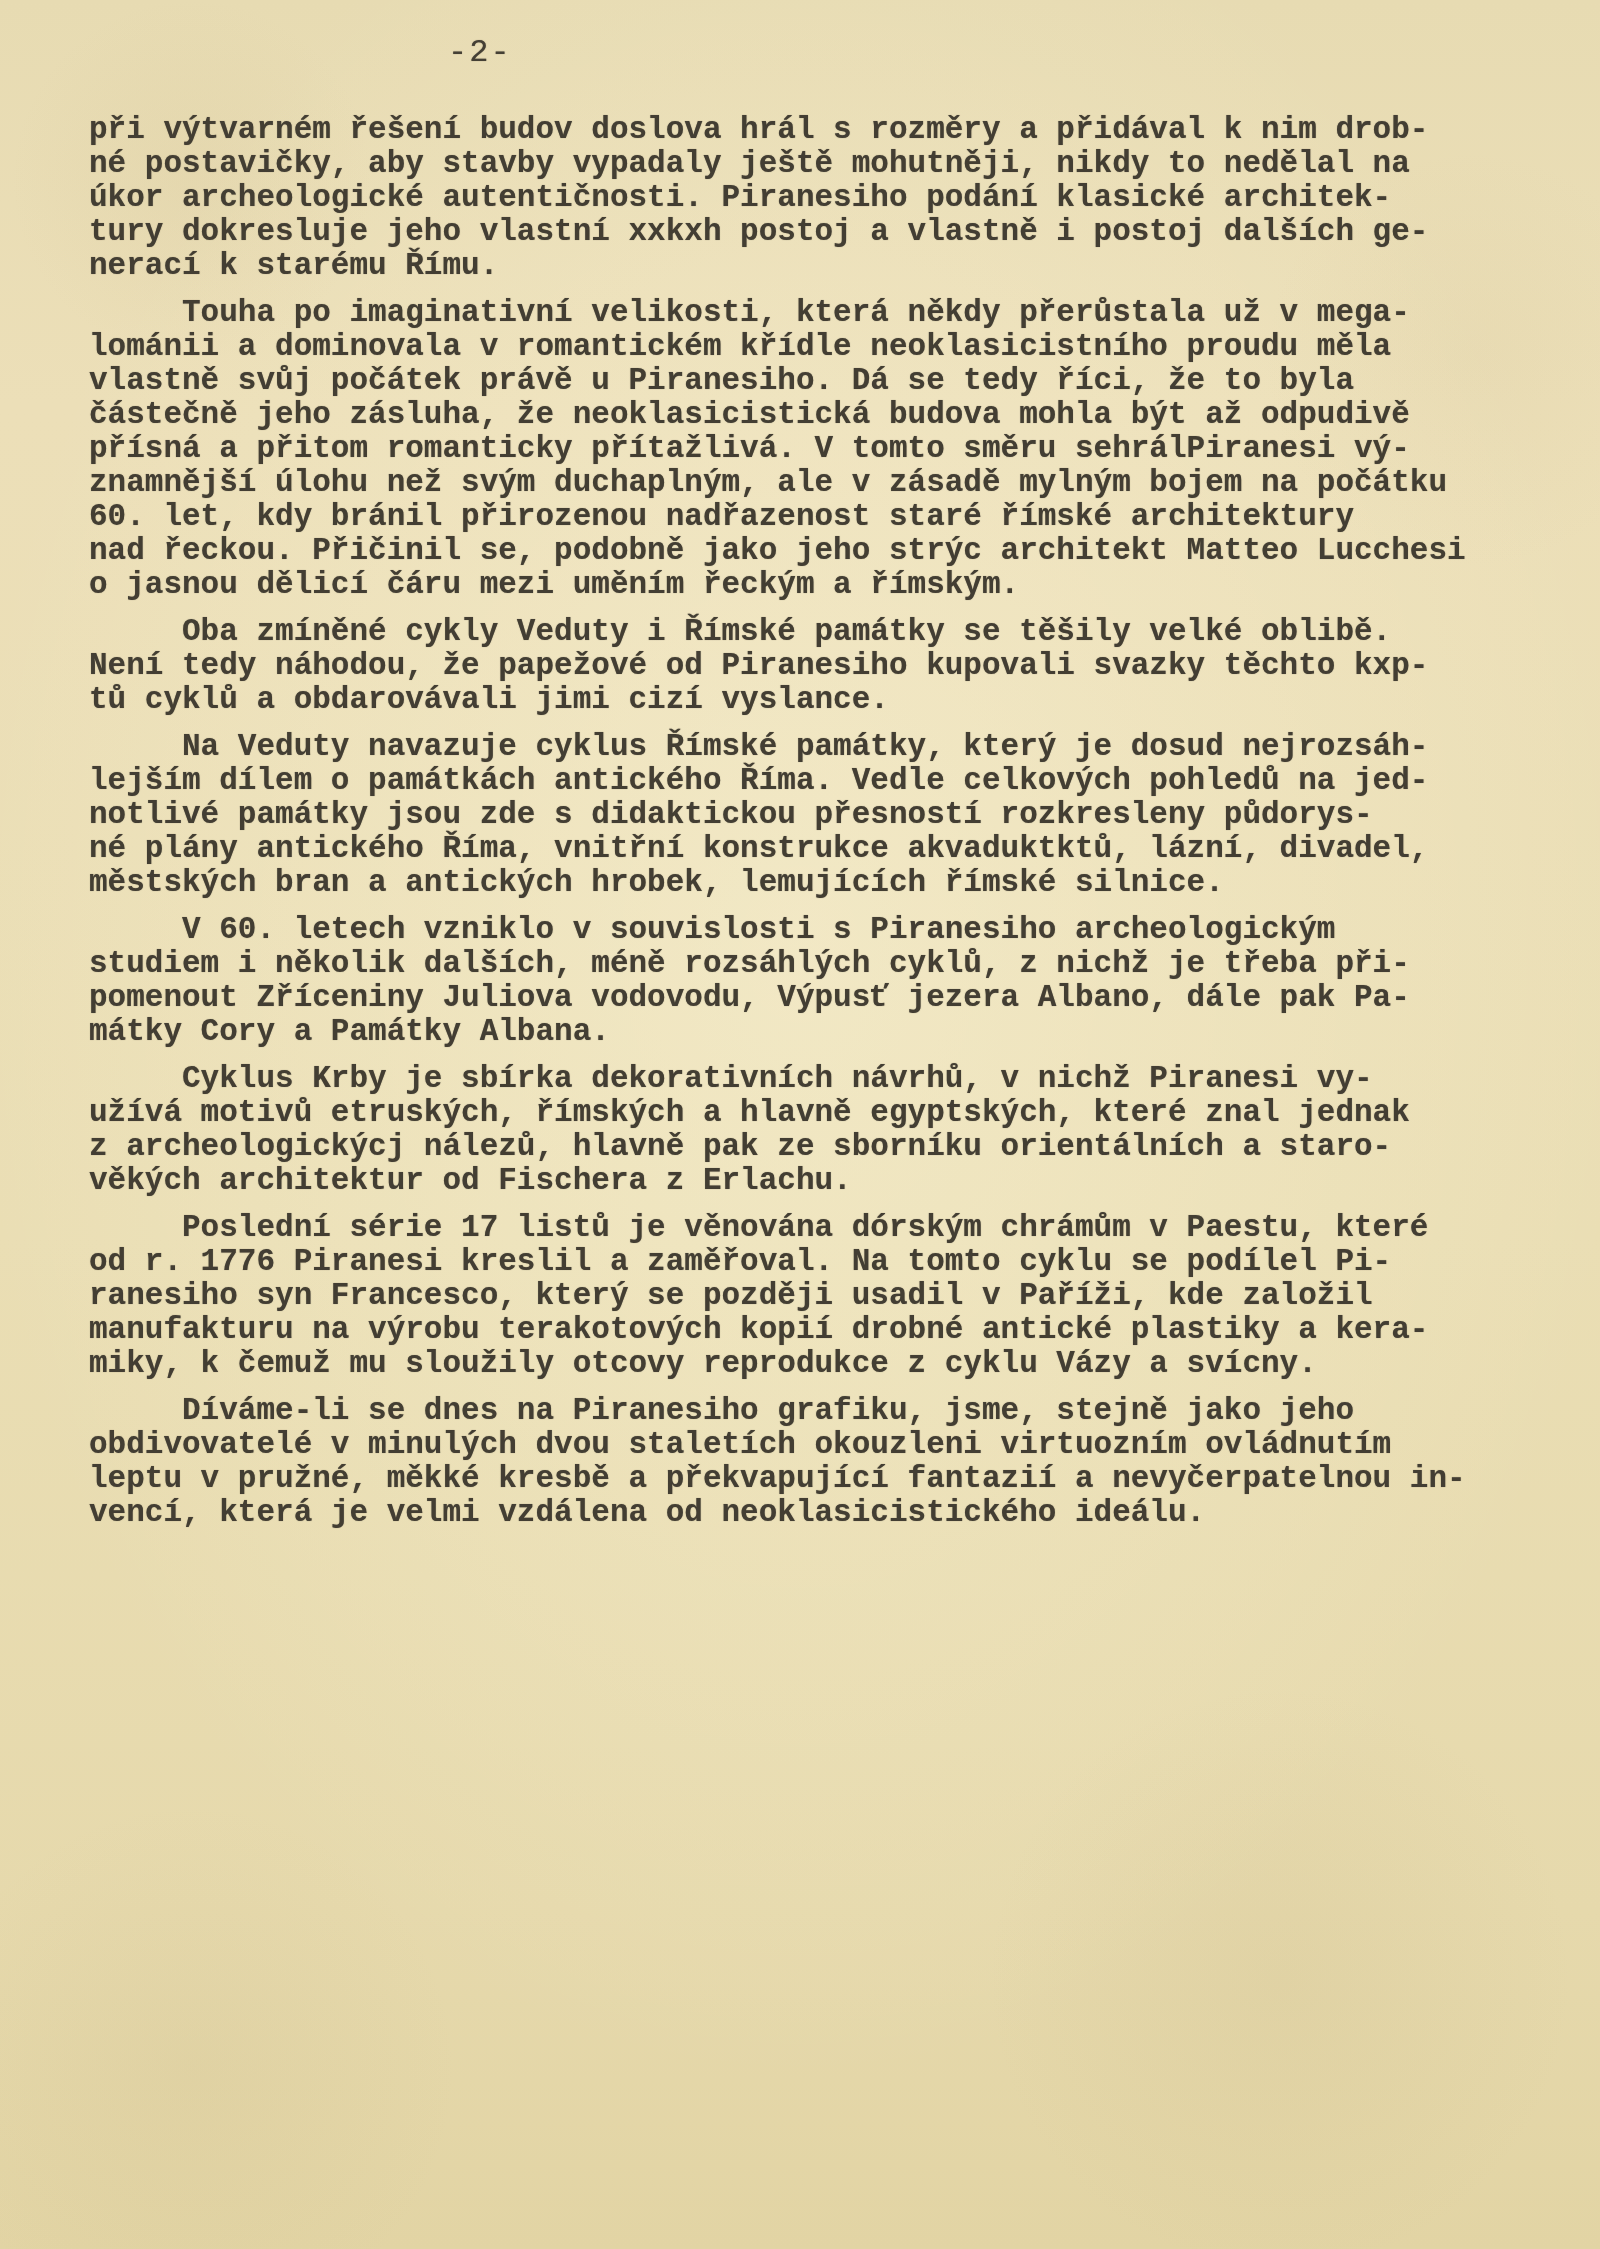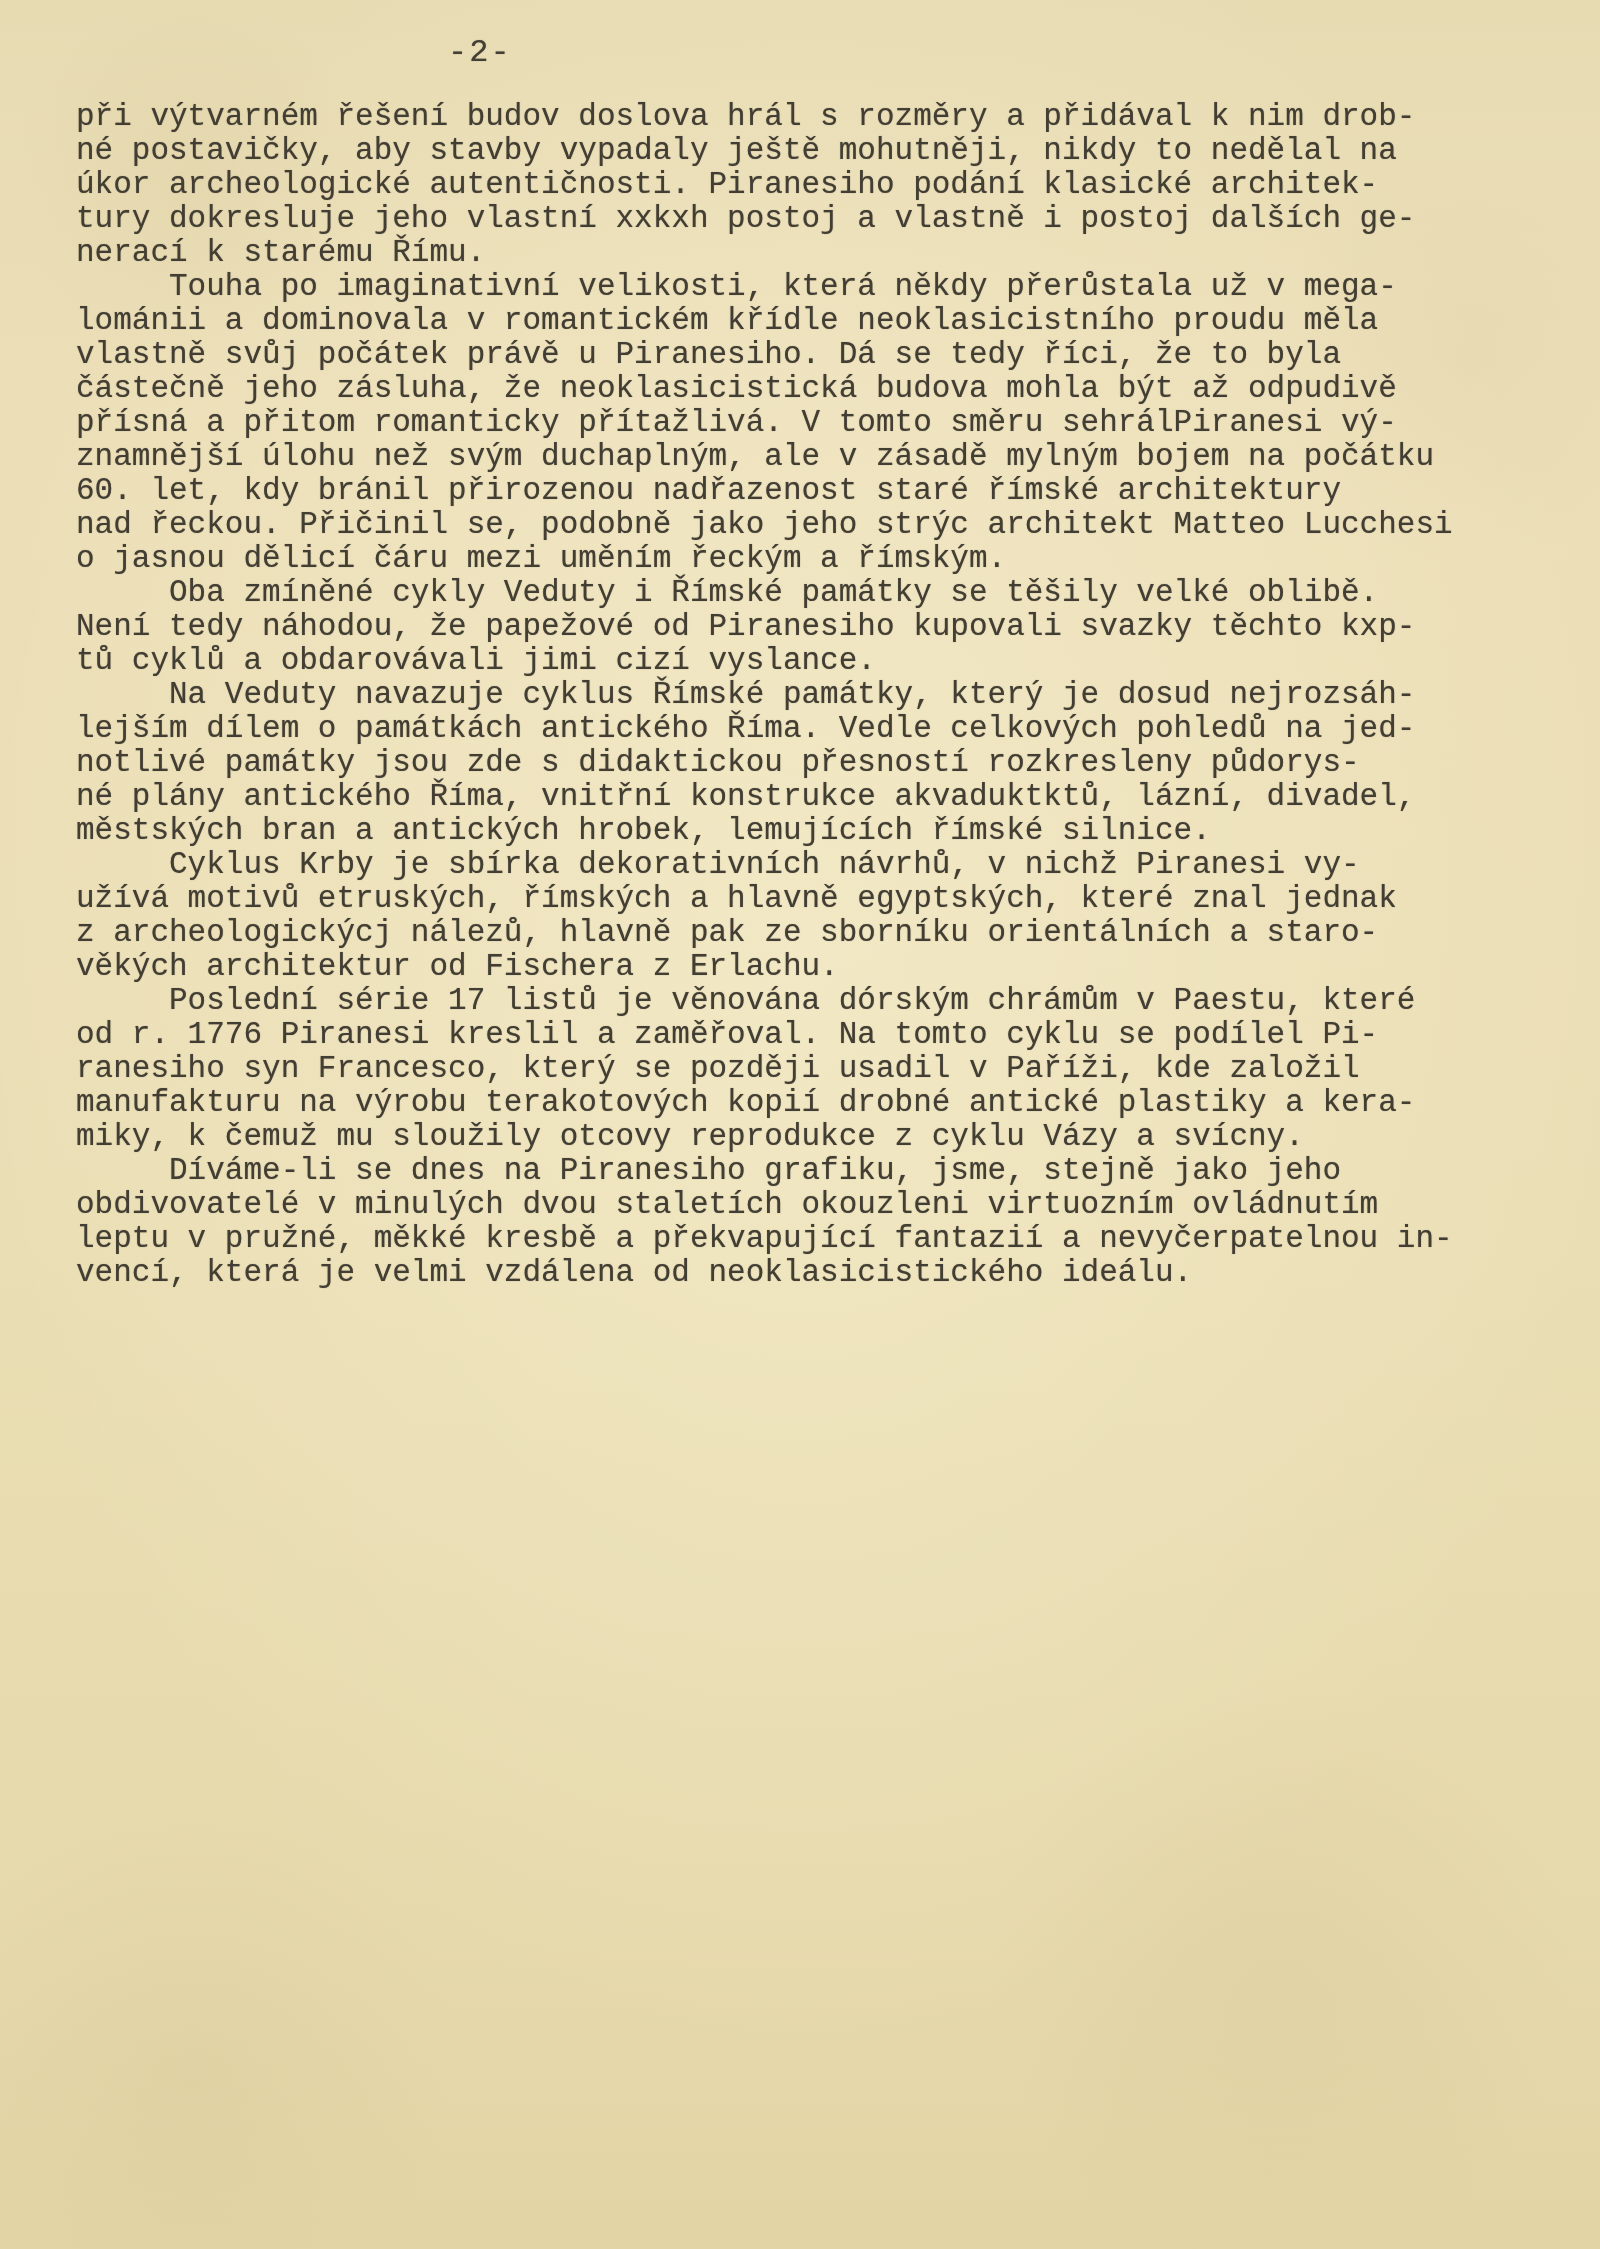--- a/index.html
+++ b/index.html
@@ -36,22 +36,23 @@
     top: 100px;
     left: 76px;
     width: 1466px;
     color: #433e33;
     font-size: 31px;
     line-height: 34px;
     text-shadow: 0 0 1px rgba(60,54,42,0.5);
   }
   .para {
     white-space: pre-wrap;
-    margin: 0;
+    margin: 13px;
     word-break: keep-all;
+    font-weight: bold;
   }
   
   .grain {
     position: absolute;
     inset: 0;
     pointer-events: none;
     background:
       radial-gradient(circle 260px at 12% 8%, rgba(190,170,120,0.10), rgba(190,170,120,0) 70%),
       radial-gradient(circle 300px at 92% 16%, rgba(190,170,120,0.08), rgba(190,170,120,0) 70%),
       radial-gradient(circle 420px at 80% 88%, rgba(180,160,110,0.10), rgba(180,160,110,0) 70%),
@@ -82,20 +83,24 @@
 nad řeckou. Přičinil se, podobně jako jeho strýc architekt Matteo Lucchesi
 o jasnou dělicí čáru mezi uměním řeckým a římským.</p>
     <p class="para">     Oba zmíněné cykly Veduty i Římské památky se těšily velké oblibě.
 Není tedy náhodou, že papežové od Piranesiho kupovali svazky těchto kxp-
 tů cyklů a obdarovávali jimi cizí vyslance.</p>
     <p class="para">     Na Veduty navazuje cyklus Římské památky, který je dosud nejrozsáh-
 lejším dílem o památkách antického Říma. Vedle celkových pohledů na jed-
 notlivé památky jsou zde s didaktickou přesností rozkresleny půdorys-
 né plány antického Říma, vnitřní konstrukce akvaduktktů, lázní, divadel,
 městských bran a antických hrobek, lemujících římské silnice.</p>
+    <p class="para">     V 60. letech vzniklo v souvislosti s Piranesiho archeologickým
+studiem i několik dalších, méně rozsáhlých cyklů, z nichž je třeba při-
+pomenout Zříceniny Juliova vodovodu, Výpusť jezera Albano, dále pak Pa-
+mátky Cory a Památky Albana.</p>
     <p class="para">     Cyklus Krby je sbírka dekorativních návrhů, v nichž Piranesi vy-
 užívá motivů etruských, římských a hlavně egyptských, které znal jednak
 z archeologickýcj nálezů, hlavně pak ze sborníku orientálních a staro-
 věkých architektur od Fischera z Erlachu.</p>
     <p class="para">     Poslední série 17 listů je věnována dórským chrámům v Paestu, které
 od r. 1776 Piranesi kreslil a zaměřoval. Na tomto cyklu se podílel Pi-
 ranesiho syn Francesco, který se později usadil v Paříži, kde založil
 manufakturu na výrobu terakotových kopií drobné antické plastiky a kera-
 miky, k čemuž mu sloužily otcovy reprodukce z cyklu Vázy a svícny.</p>
     <p class="para">     Díváme-li se dnes na Piranesiho grafiku, jsme, stejně jako jeho

